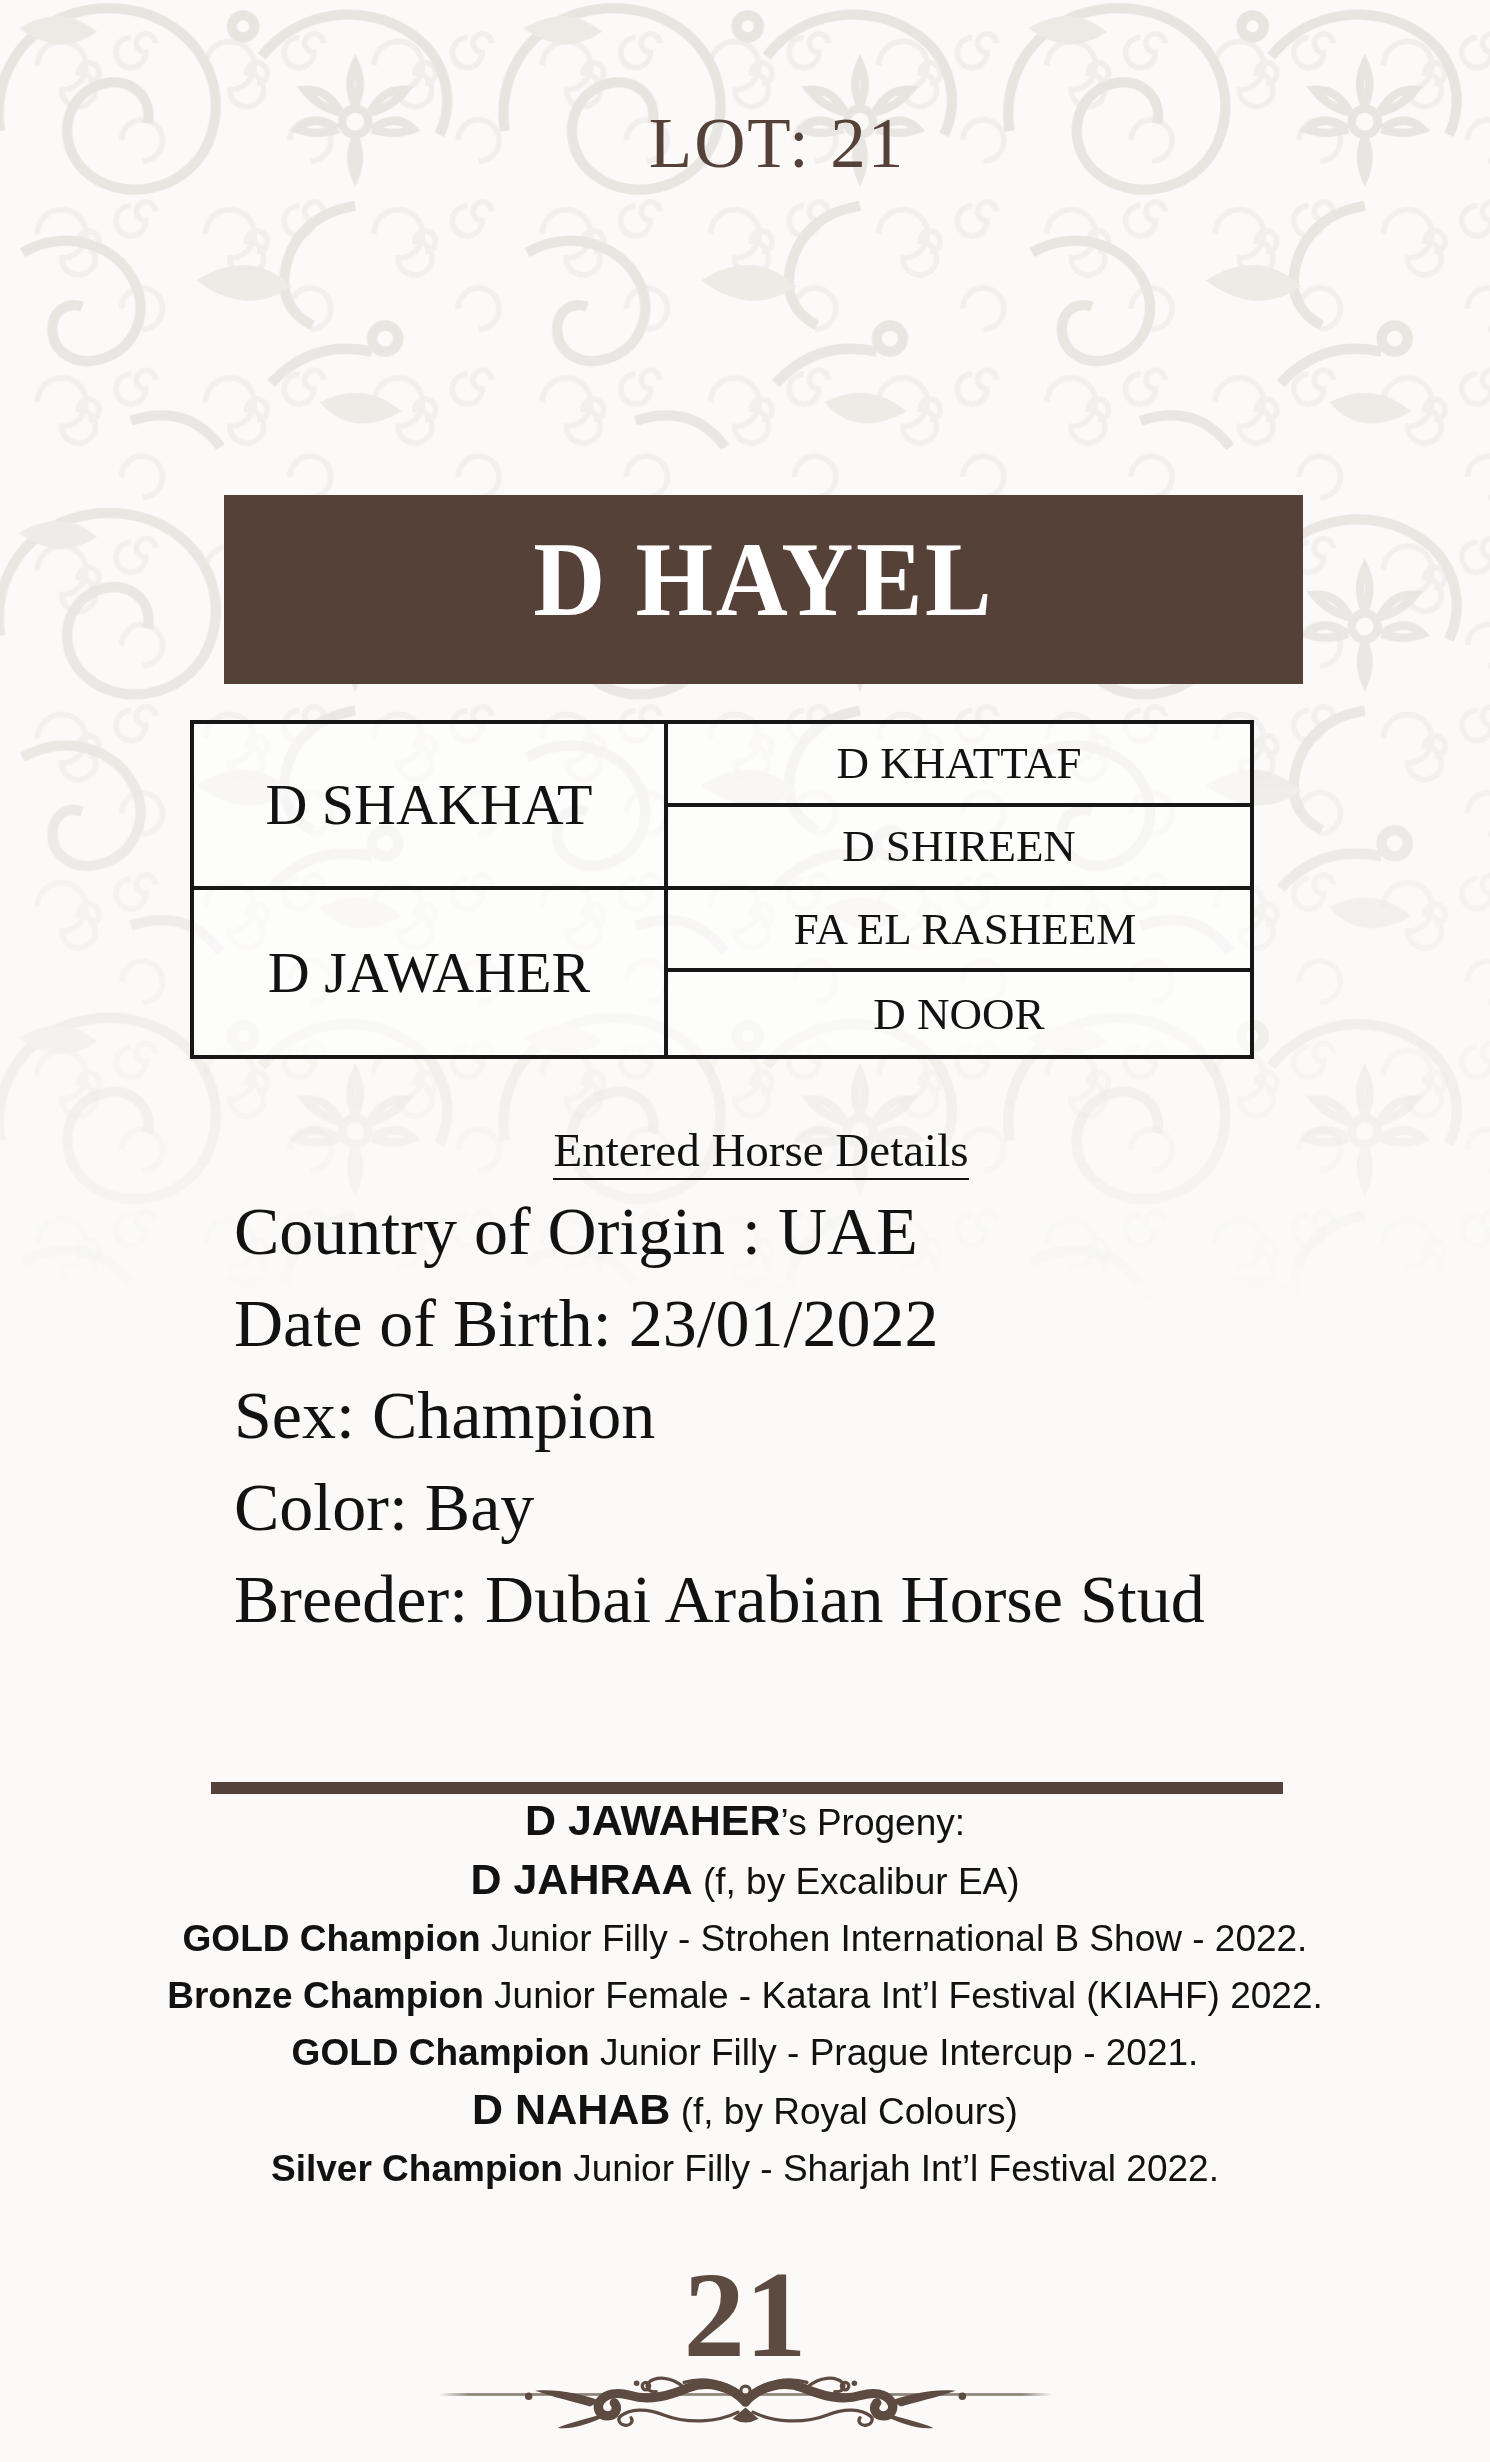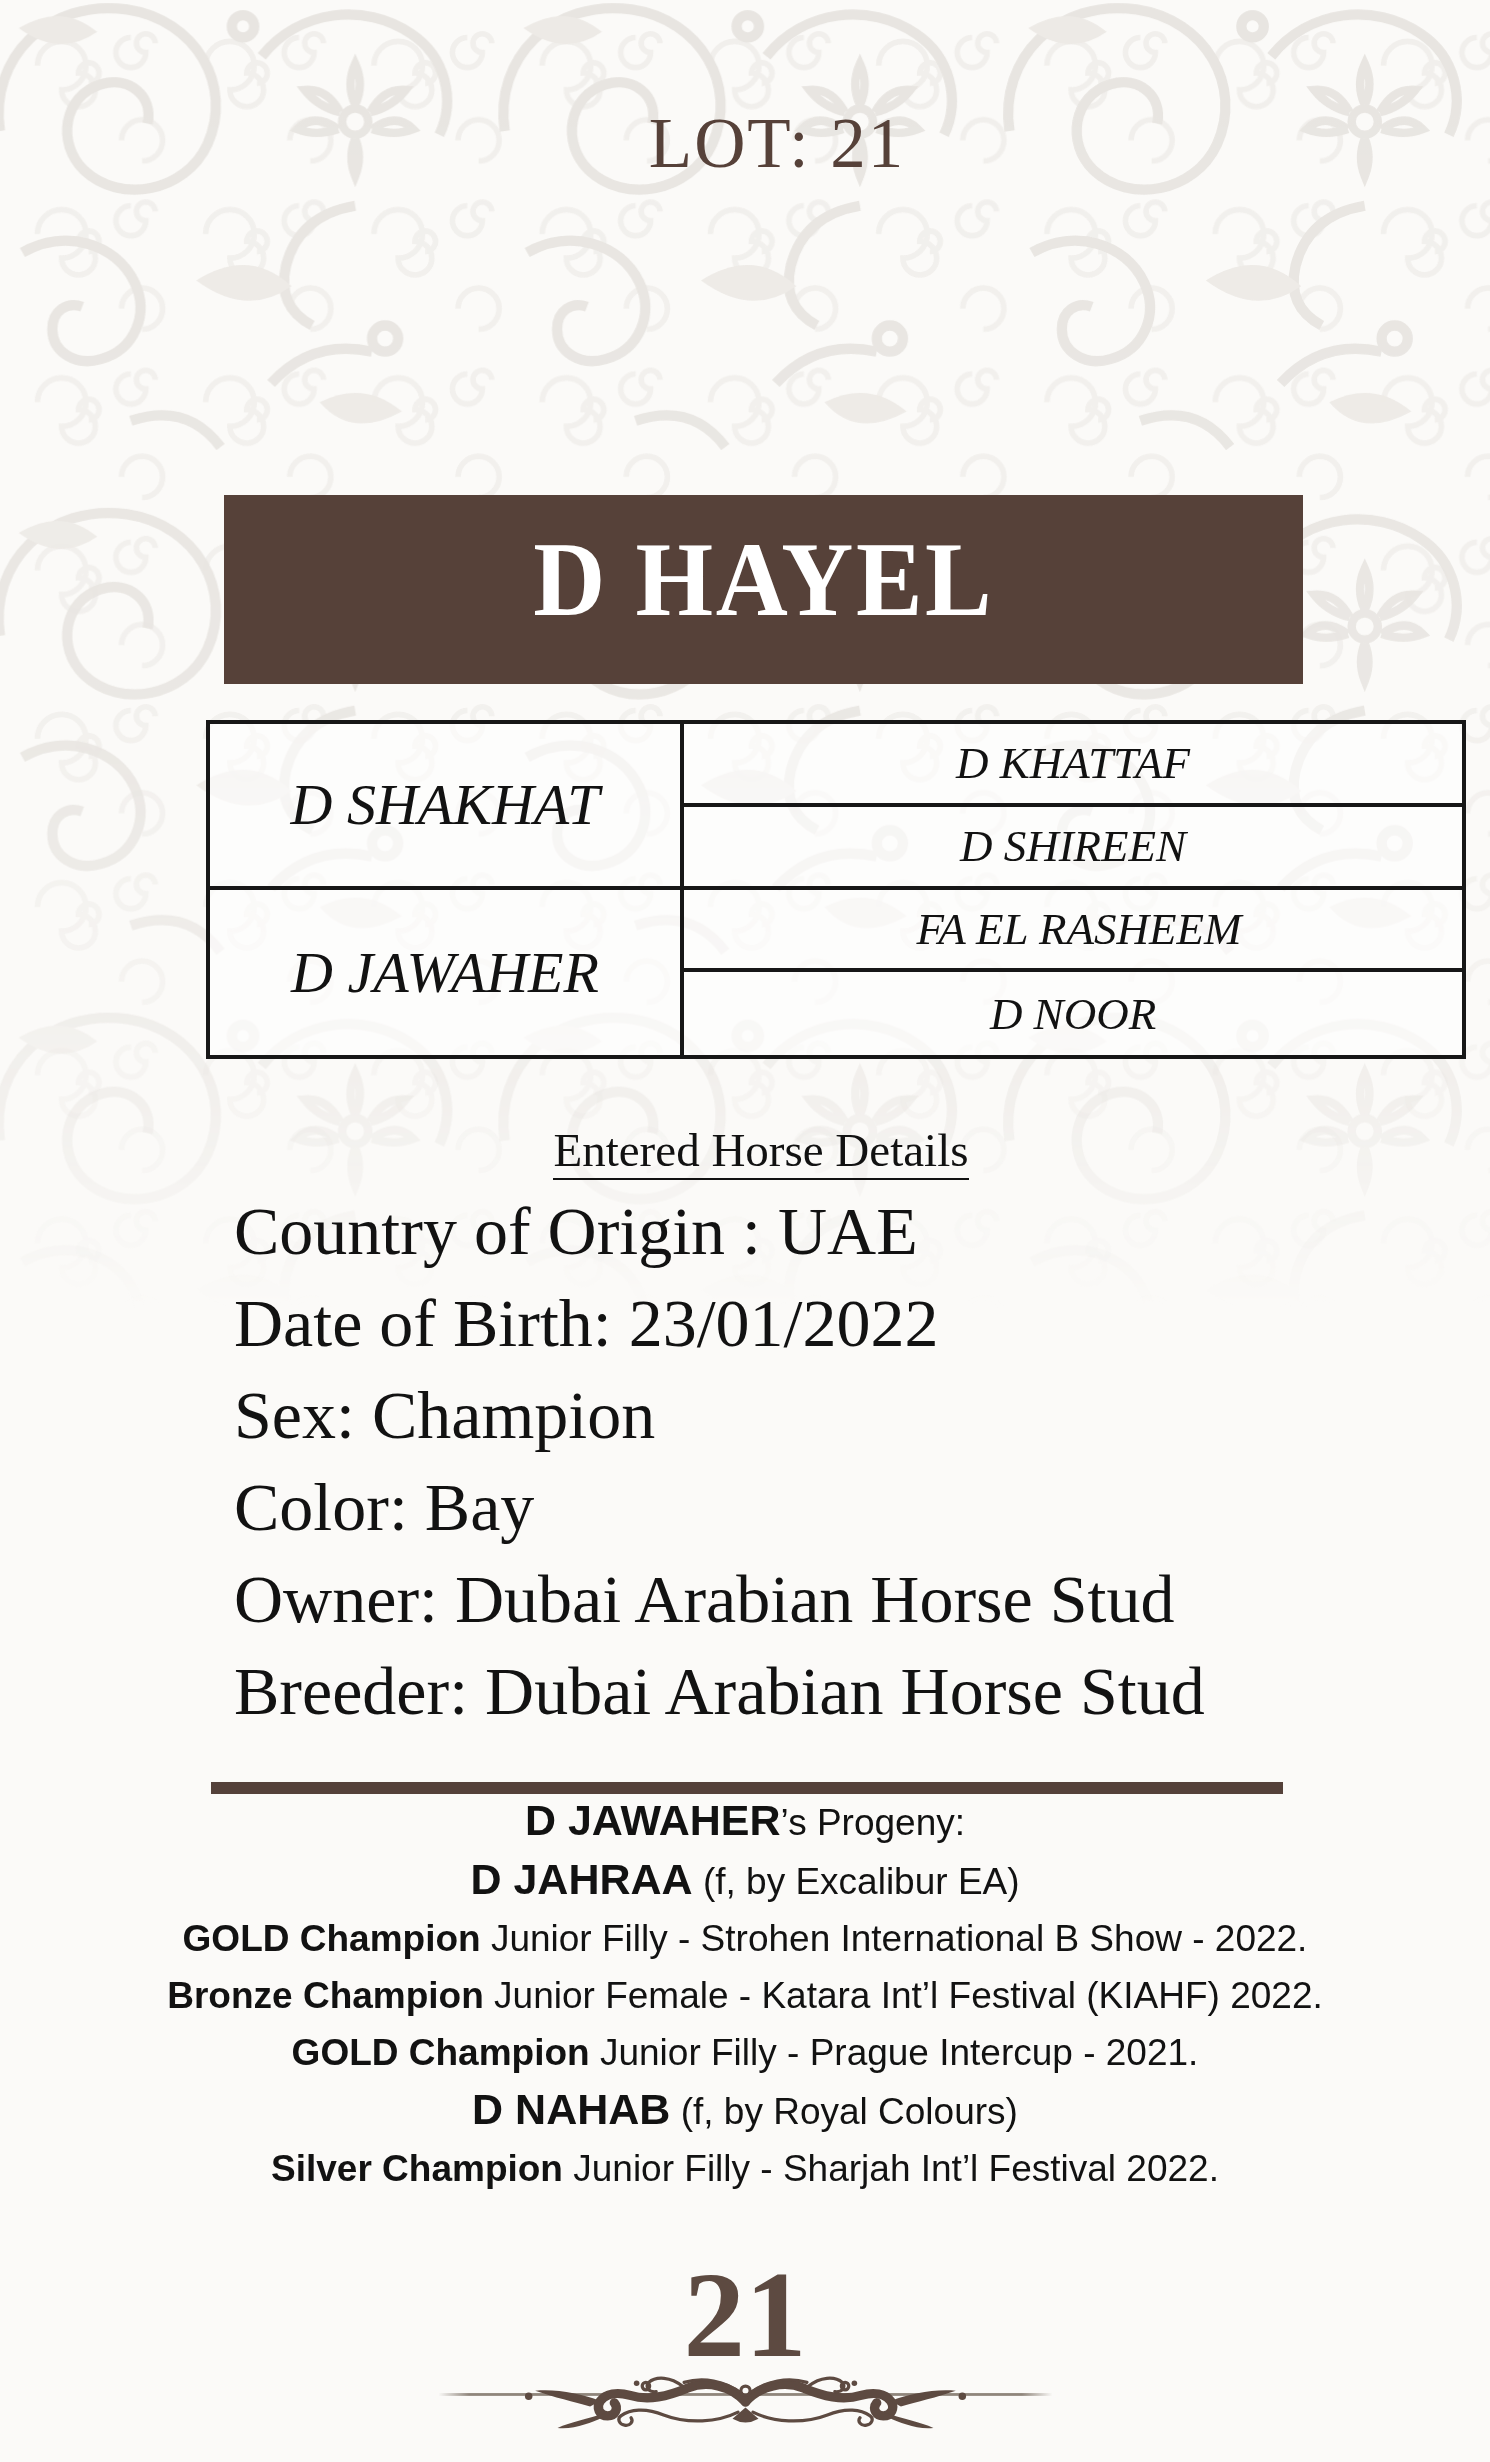--- a/index.html
+++ b/index.html
@@ -45,27 +45,26 @@
   .banner-text {
     color: var(--banner-text, #ffffff);
     font-weight: bold;
     font-size: 105px;
     letter-spacing: 2.8px;
     transform: scaleX(0.95);
   }
   
   .pedigree {
     position: absolute;
-    left: 206px; top: 720px;
-    width: 1260px; height: 339px;
+    left: 190px; top: 720px;
+    width: 1064px; height: 339px;
     display: grid;
     grid-template-columns: 474px 1fr;
     grid-template-rows: repeat(4, 1fr);
     border: 4.7px solid var(--table-border, #171717);
-    font-style: italic;
   }
   .cell {
     display: flex;
     align-items: center;
     justify-content: center;
     background: rgba(255,255,255,0.55);
     white-space: nowrap;
   }
   .cell.left  { font-size: 58px; }
   .cell.right { font-size: 45px; }
@@ -204,21 +203,20 @@
   </div>
 
   <div class="d-title">
     <span class="u">Entered Horse Details</span>
   </div>
   <div class="d-list">
     <div class="d-row">Country of Origin : UAE</div>
     <div class="d-row">Date of Birth: 23/01/2022</div>
     <div class="d-row">Sex: Champion</div>
     <div class="d-row">Color: Bay</div>
-    <div class="d-row">Owner: Dubai Arabian Horse Stud</div>
     <div class="d-row">Breeder: Dubai Arabian Horse Stud</div>
   </div>
 
   <div class="bar"></div>
 
   <div class="progeny">
     <div class="p-line">
       <span class="p-name">D JAWAHER</span><span>’s Progeny:</span>
     </div>
     <div class="p-line">

